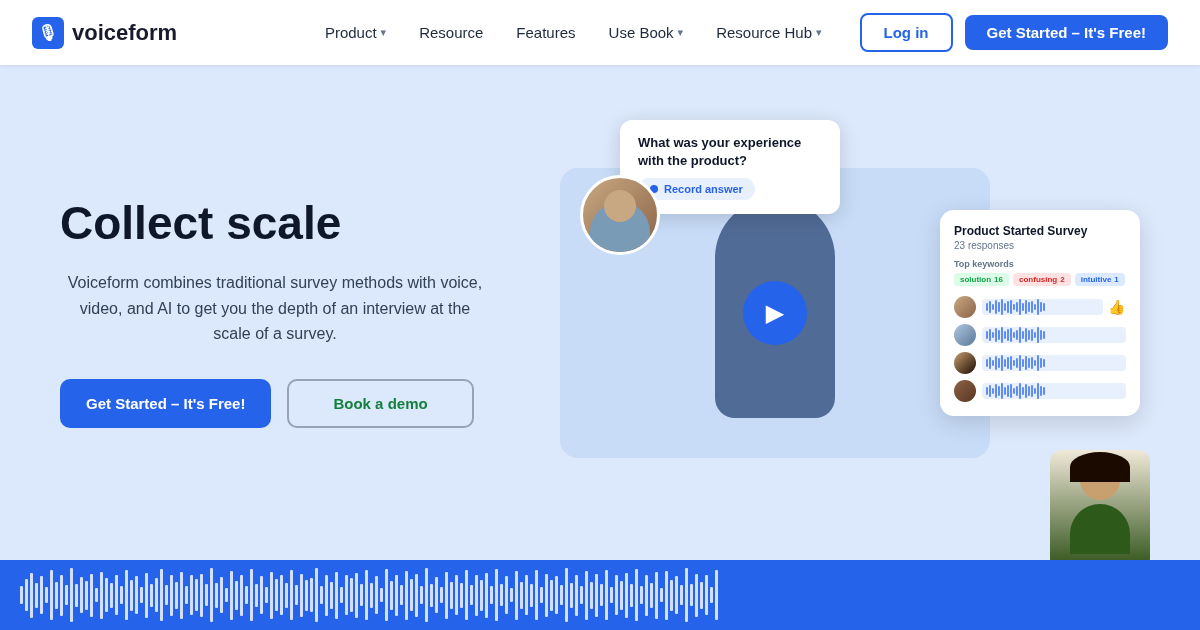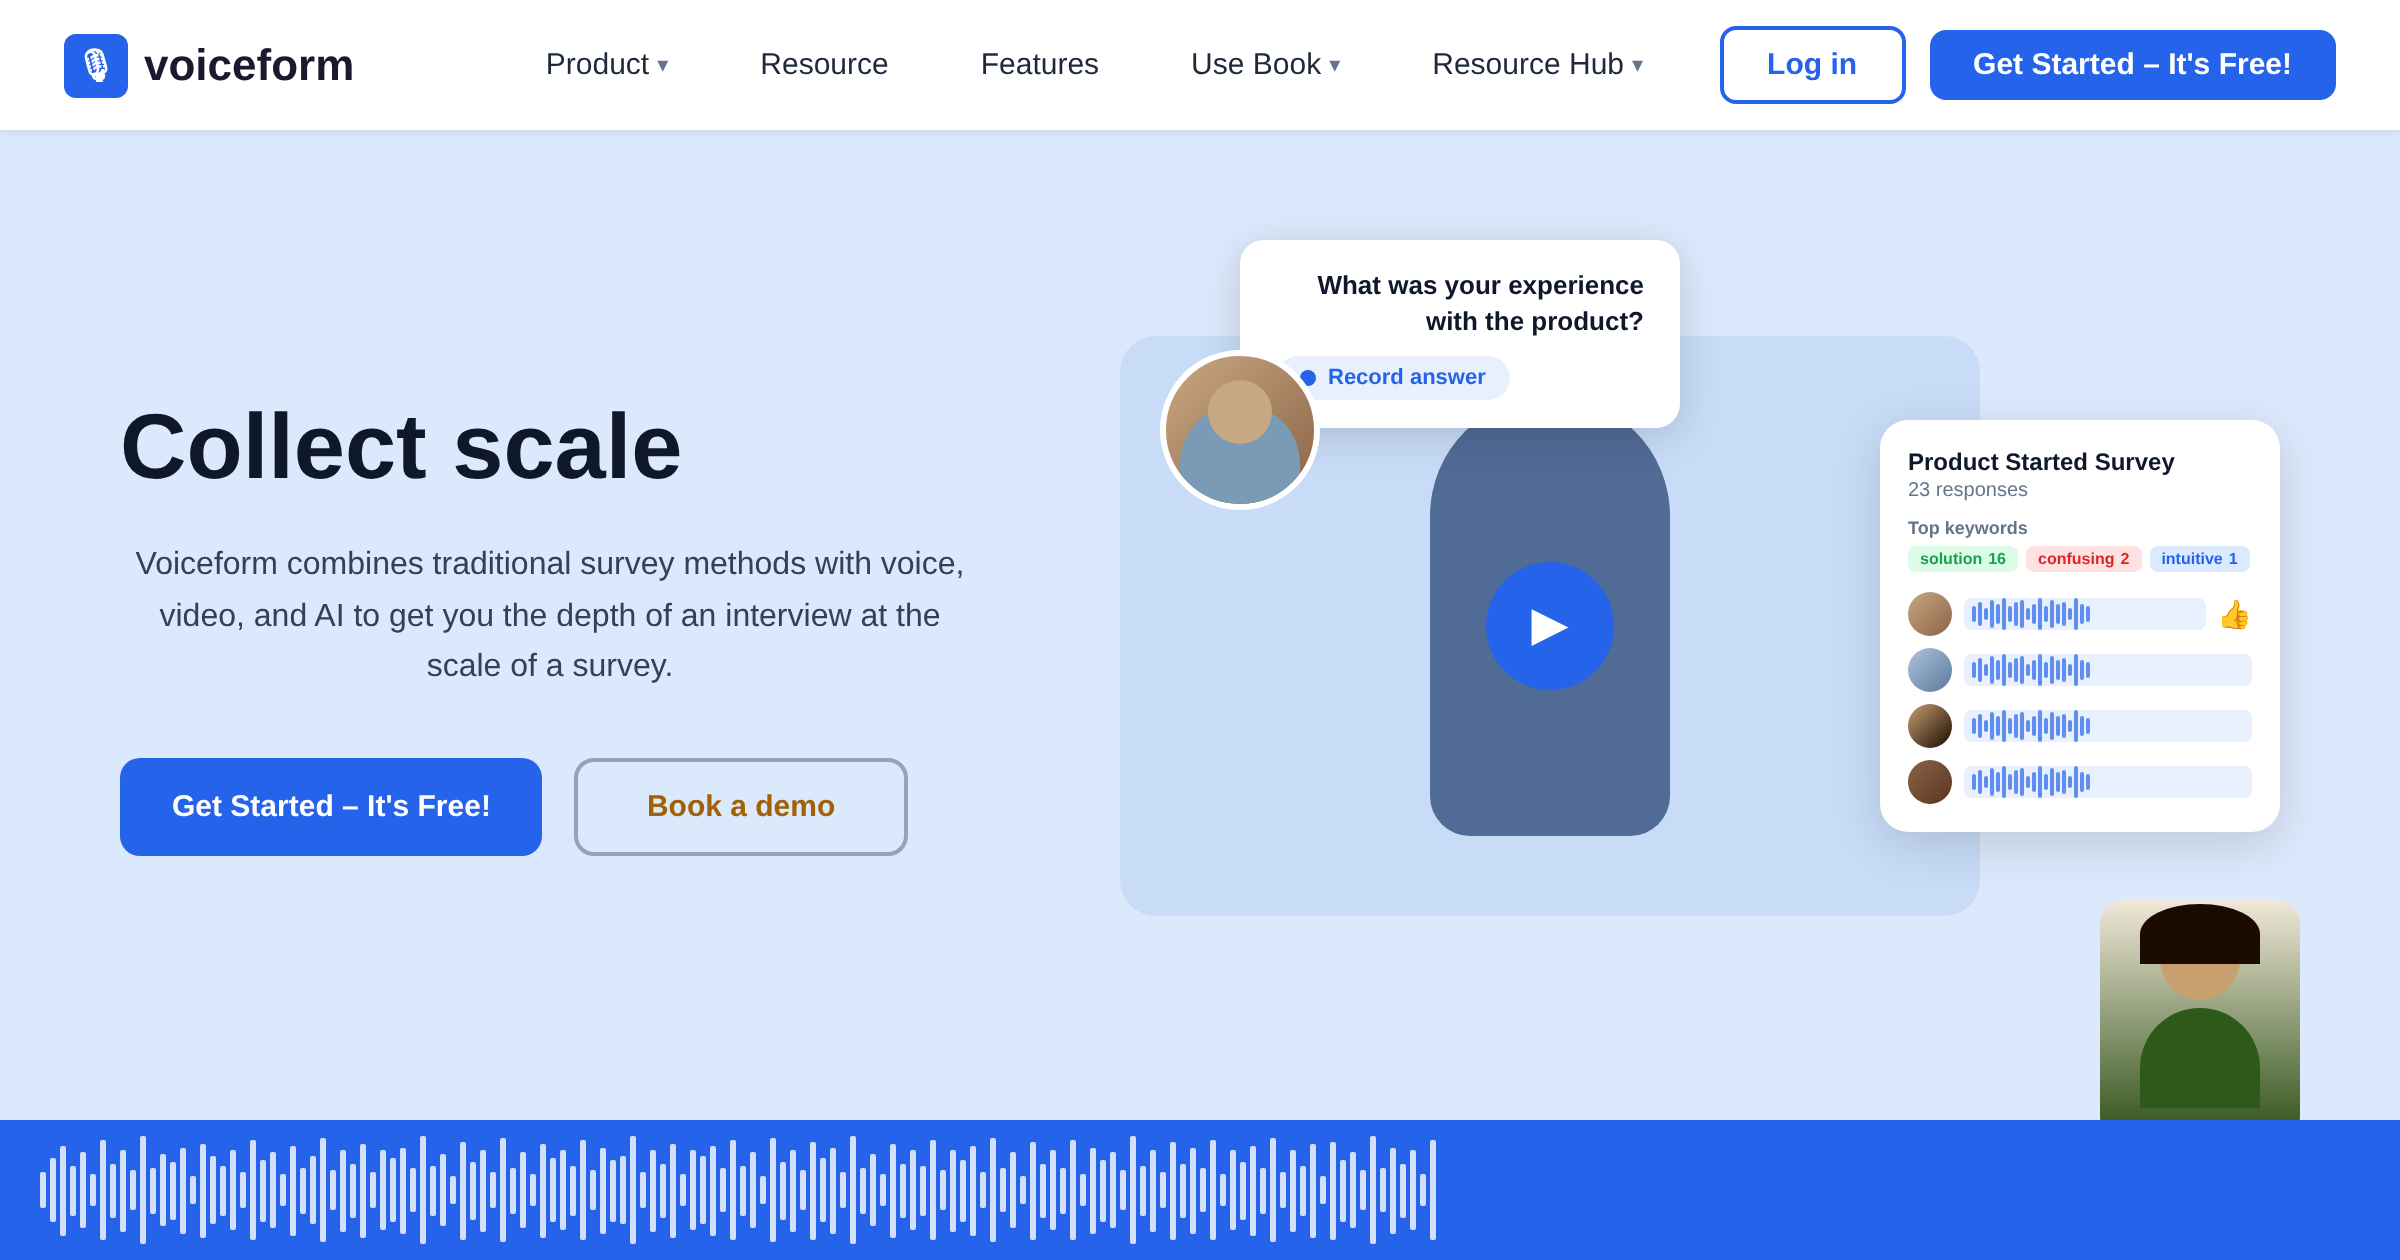--- a/index.html
+++ b/index.html
@@ -32,21 +32,21 @@
       border-radius: 6px;
       display: flex;
       align-items: center;
       justify-content: center;
       color: white;
       font-size: 16px;
     }
     .nav-links {
       display: flex;
       align-items: center;
-      gap: 18px;
+      gap: 5px;
       margin-right: 24px;
     }
     .nav-item {
       display: flex;
       align-items: center;
       gap: 4px;
       padding: 8px 14px;
       color: #1e293b;
       font-size: 15px;
       font-weight: 500;
@@ -114,23 +114,23 @@
       padding: 14px 26px;
       background: #2563eb;
       color: white;
       border: none;
       border-radius: 10px;
       font-size: 15px;
       font-weight: 600;
       cursor: pointer;
     }
     .btn-hero-demo {
-      padding: 14px 34px;
+      padding: 14px 44px;
       background: transparent;
-      color: #a16207;
+      color: #15803d;
       border: 2px solid #94a3b8;
       border-radius: 10px;
       font-size: 15px;
       font-weight: 600;
       cursor: pointer;
     }
 
     
     .hero-right {
       flex: 1;
@@ -193,21 +193,20 @@
       left: 80px;
       top: 55px;
       width: 220px;
     }
     .question-text {
       font-size: 13px;
       font-weight: 700;
       color: #0f172a;
       margin-bottom: 8px;
       line-height: 1.4;
-      text-align: right;
     }
     .record-btn {
       display: flex;
       align-items: center;
       gap: 6px;
       background: #e8f0fe;
       border-radius: 20px;
       padding: 5px 12px;
       width: fit-content;
     }

